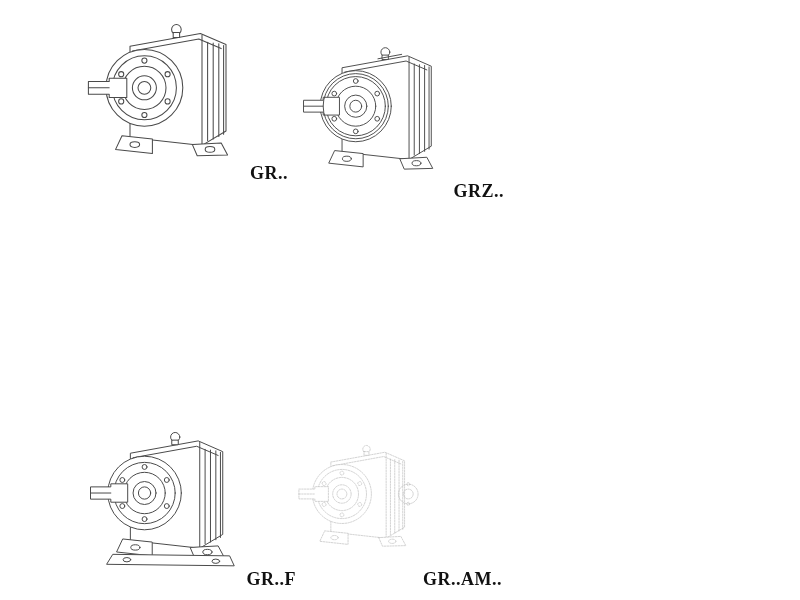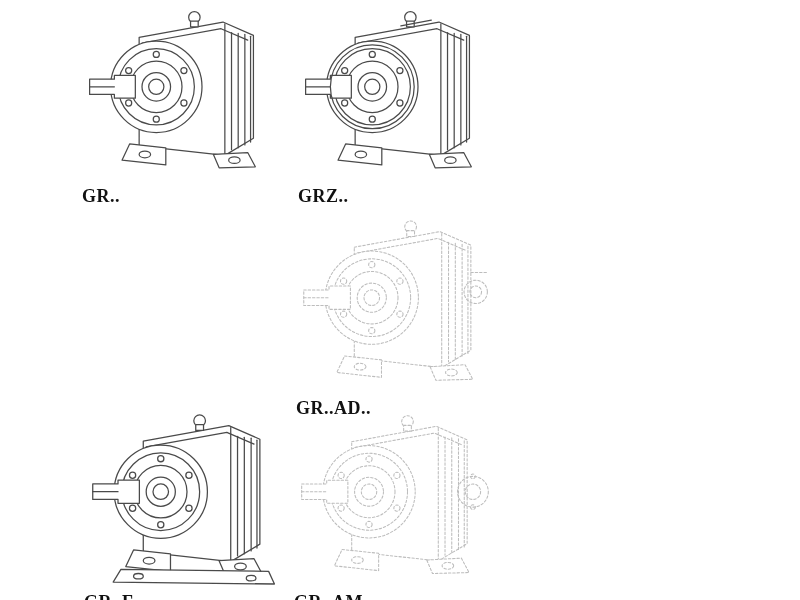--- a/index.html
+++ b/index.html
@@ -3,21 +3,21 @@
 <meta charset="utf-8">
 <style>
   html,body{margin:0;padding:0;background:#ffffff;}
   #stage{
     position:relative;
     width:800px;height:600px;
     background:#ffffff;
     overflow:hidden;
     font-family:"Liberation Serif", serif;
   }
-  .cell{position:absolute;margin:0;padding:0;display:flex;flex-direction:column;align-items:flex-start;}
+  .cell{position:absolute;margin:0;padding:0;display:flex;flex-direction:row;align-items:flex-end;}
   .cell svg{display:block;}
   .model-label{
     font-weight:bold;
     font-size:18px;
     color:#111111;
     letter-spacing:.5px;
     text-align:center;
     margin-top:2px;
     user-select:none;
   }
@@ -93,44 +93,33 @@
     </defs>
   </svg>
 
   <figure class="cell" style="left:82px;top:2px;width:206px;">
     <svg width="200" height="182" viewBox="0 0 210 185">
       <use href="#sym-inline" class="lineart"></use>
     </svg>
     <figcaption class="model-label">GR..</figcaption>
   </figure>
 
-  <figure class="cell" style="left:298px;top:2px;width:206px;">
+  <figure class="cell" style="left:298px;top:20px;width:206px;">
     <svg width="200" height="182" viewBox="0 0 210 185">
       <use href="#sym-inline" class="lineart"></use>
       <g class="lineart">
         <path d="M108,22 L140,16" fill="none"></path>
         <circle cx="78" cy="86" r="44" fill="none"></circle>
       </g>
     </svg>
     <figcaption class="model-label">GRZ..</figcaption>
   </figure>
 
 
 
-  <figure class="cell" style="left:296px;top:212px;width:210px;">
-    <svg width="204" height="184" viewBox="0 0 210 185">
-      <use href="#sym-inline" class="ghostart"></use>
-      <g class="ghostart">
-        <circle cx="185" cy="80" r="12" fill="none"></circle>
-        <circle cx="185" cy="80" r="6" fill="none"></circle>
-        <path d="M180,60 L196,60" fill="none"></path>
-      </g>
-    </svg>
-    <figcaption class="model-label">GR..AD..</figcaption>
-  </figure>
 
   <figure class="cell" style="left:84px;top:406px;width:212px;">
     <svg width="206" height="184" viewBox="0 0 212 185">
       <use href="#sym-inline" class="lineart"></use>
       <g class="lineart">
         <path d="M38,166 L190,168 L196,181 L30,179 Z" fill="#fff"></path>
         <ellipse cx="56" cy="173" rx="5" ry="2.8" fill="none"></ellipse>
         <ellipse cx="172" cy="175" rx="5" ry="2.8" fill="none"></ellipse>
       </g>
     </svg>

